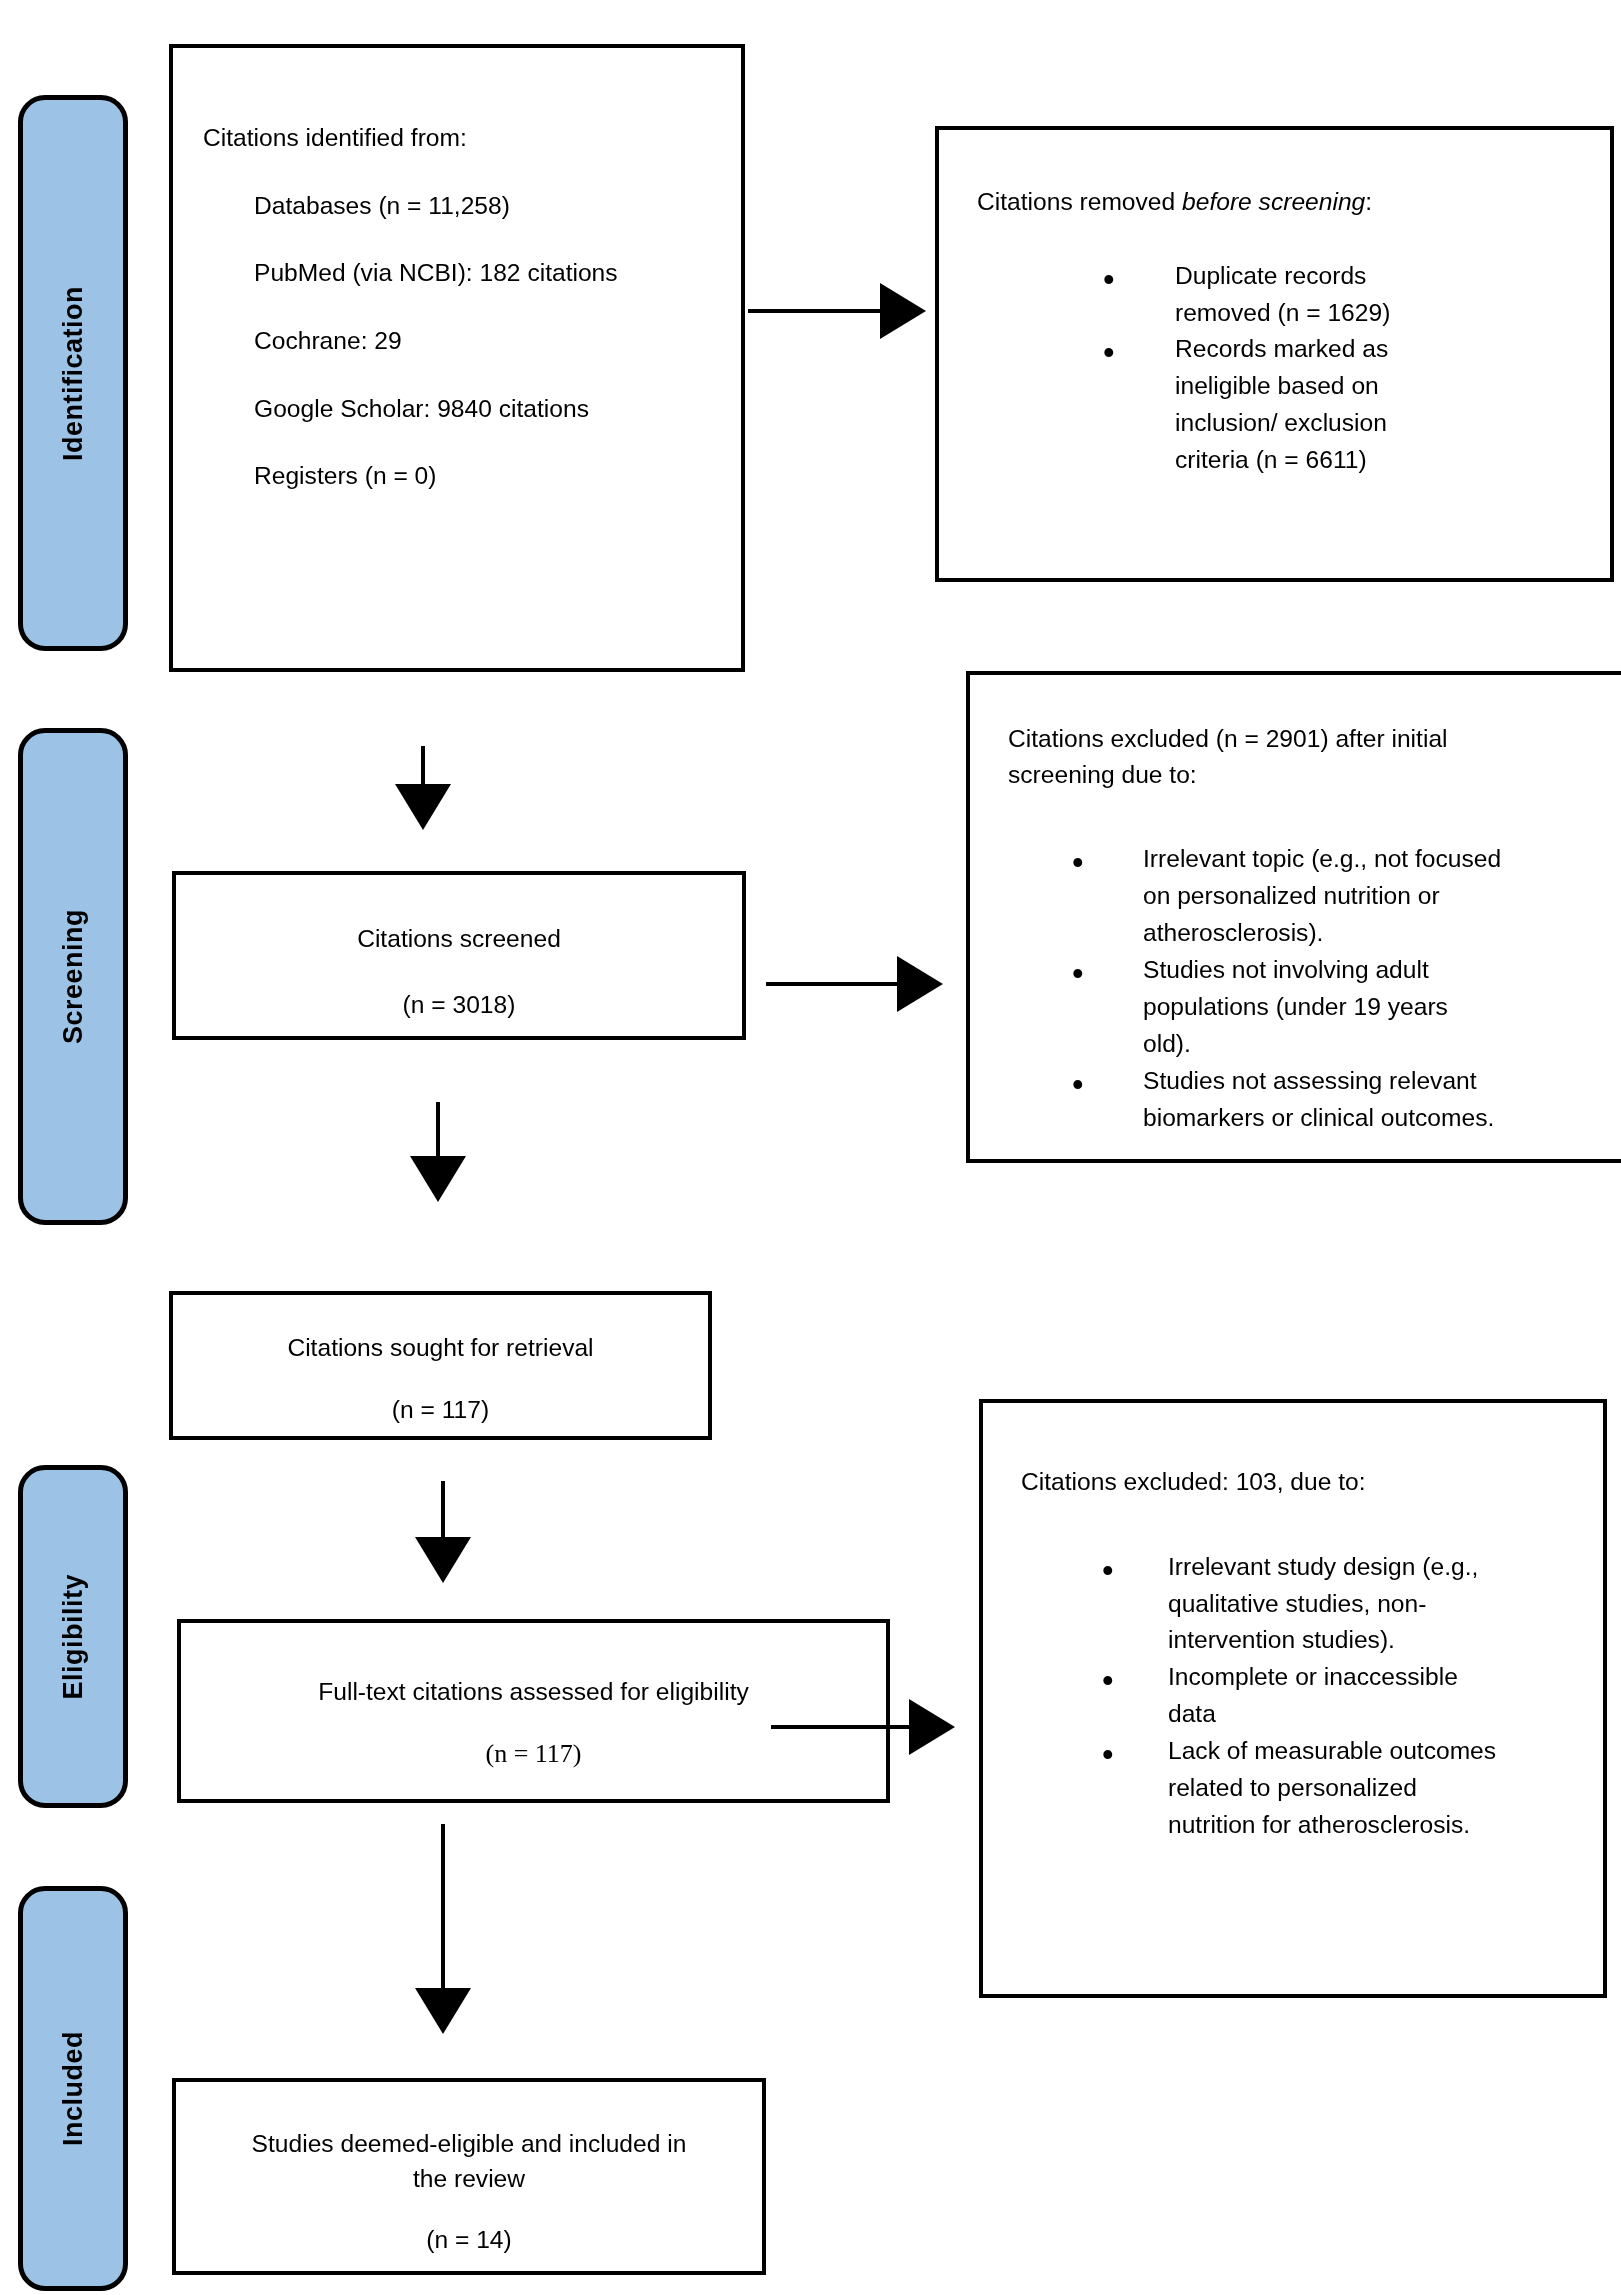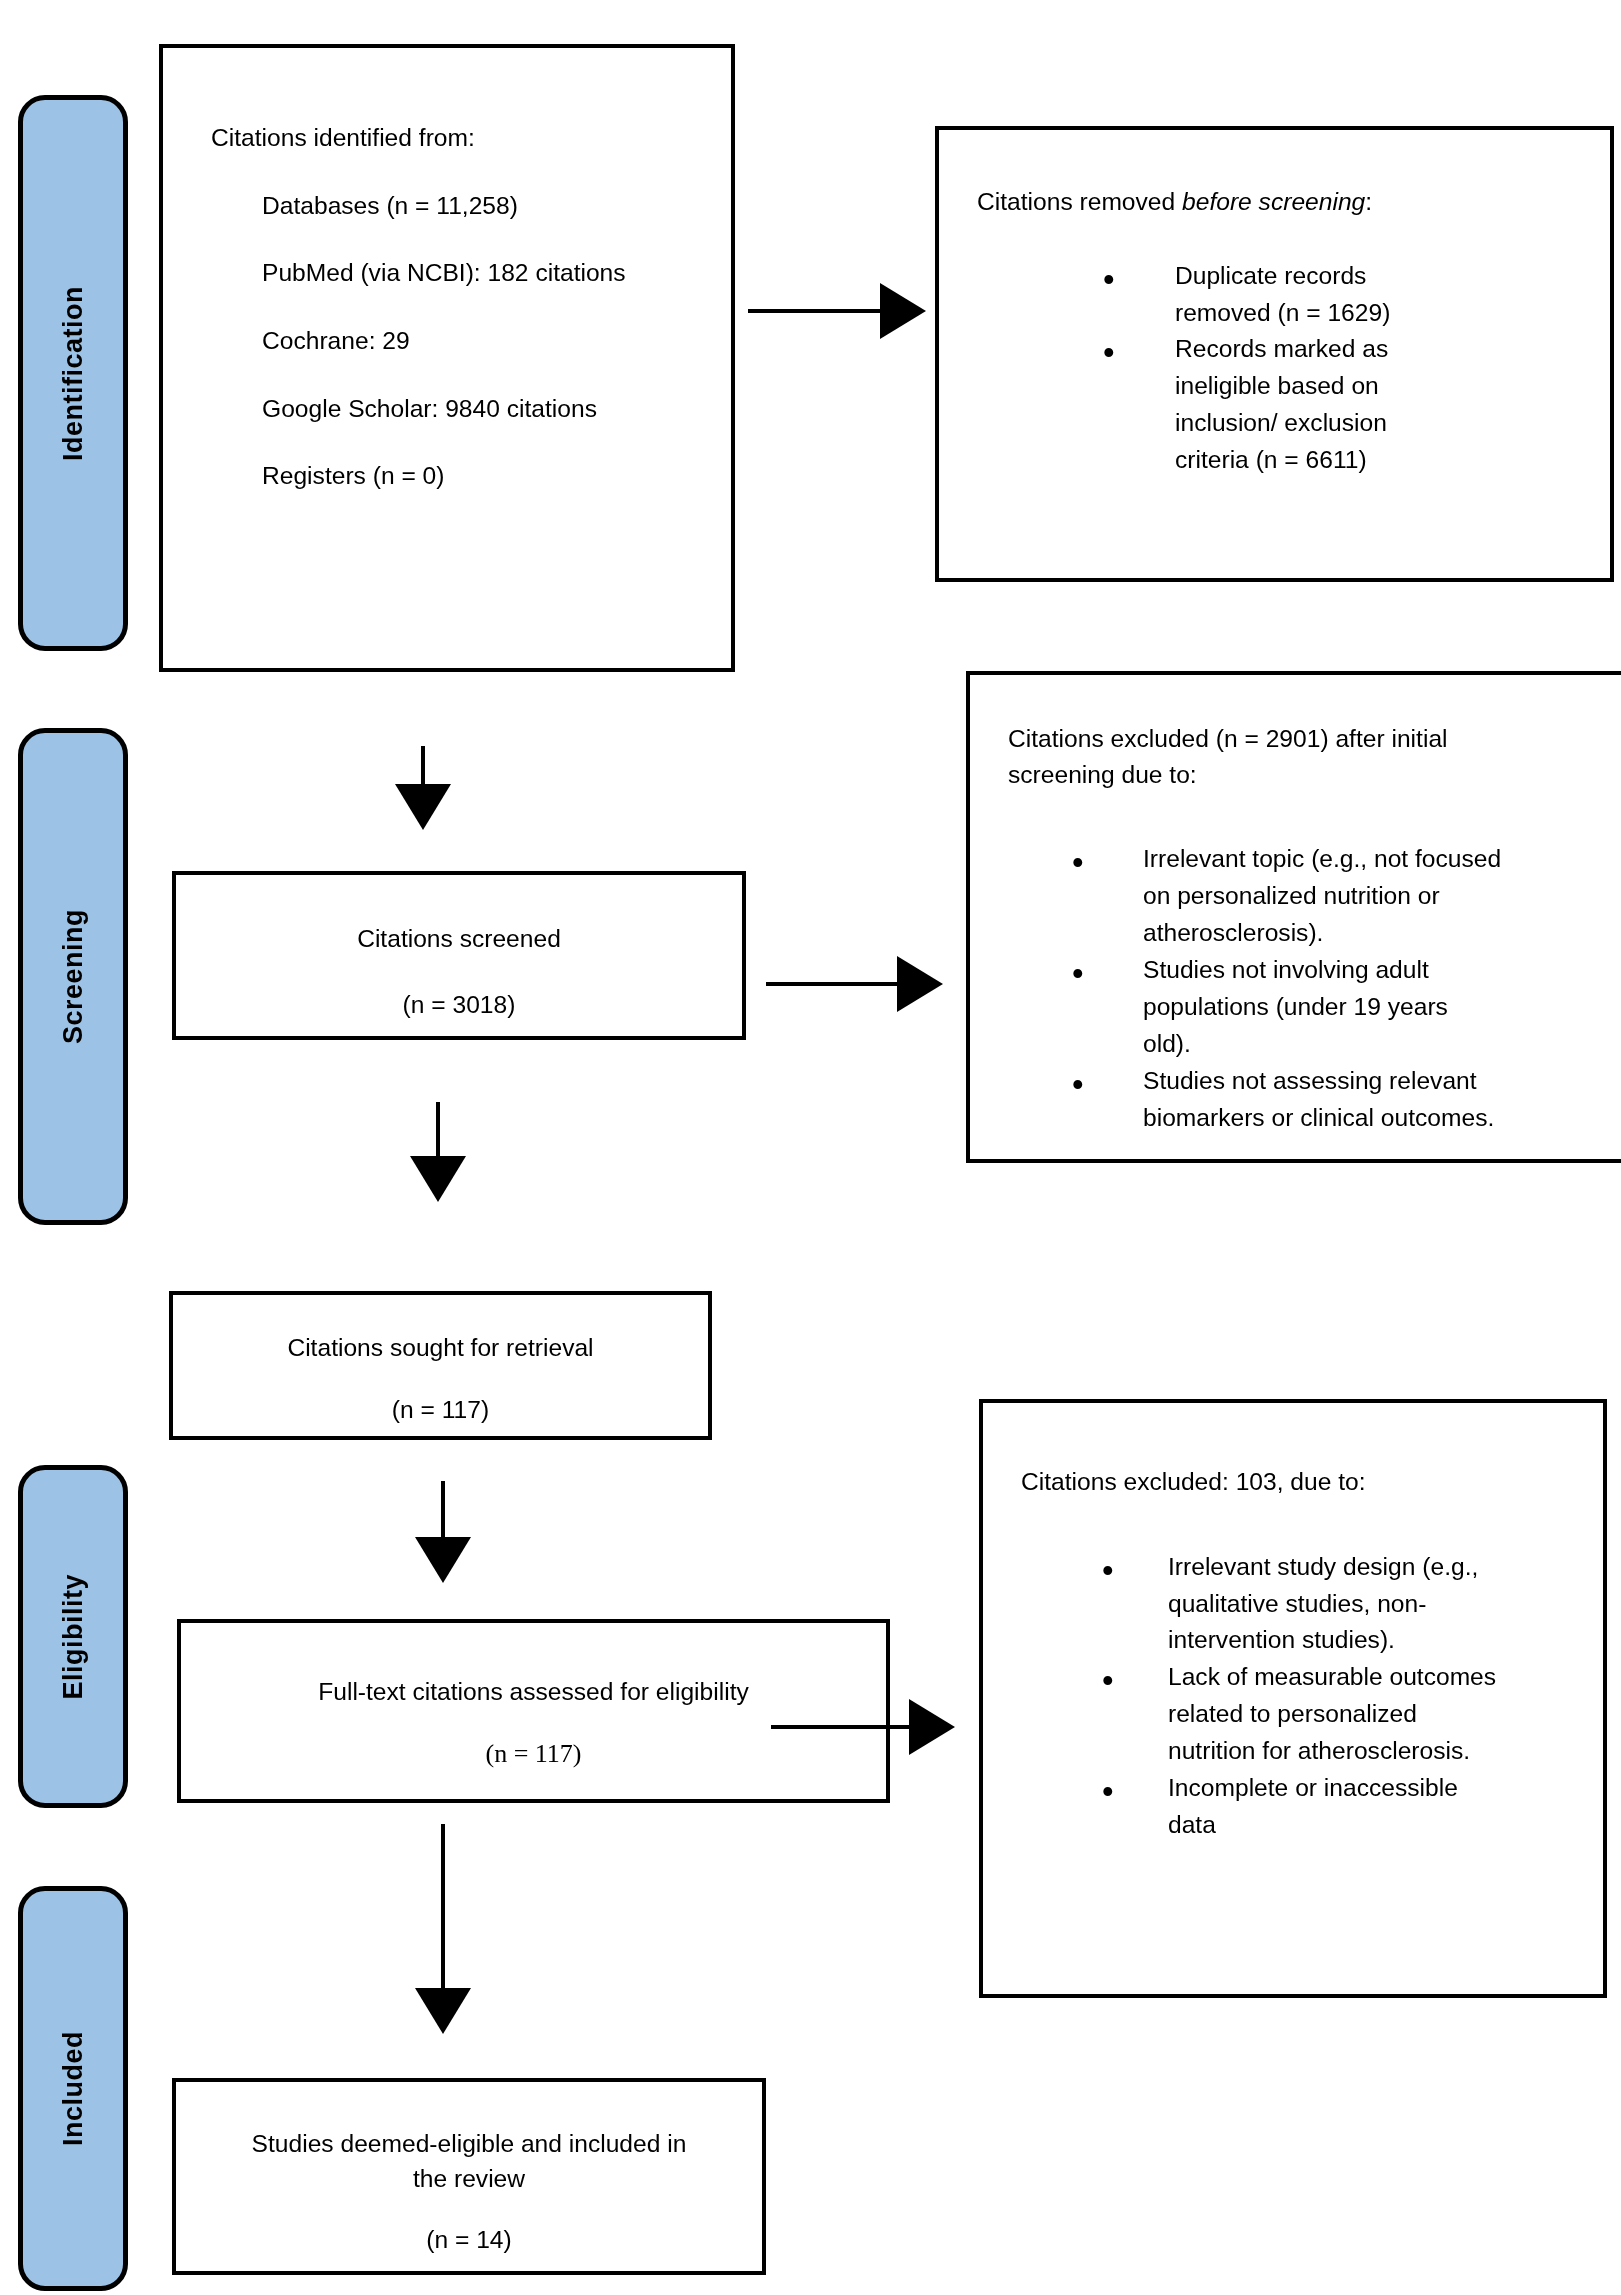--- a/index.html
+++ b/index.html
@@ -37,21 +37,21 @@
   
   .box {
     position: absolute;
     background: var(--box-fill, #fff);
     border: 4.6px solid var(--border-color, #000);
     font-size: 24.6px;
     line-height: 1.45;
   }
   .center-box { display: flex; flex-direction: column; align-items: center; text-align: center; justify-content: center; }
 
-  #box-identified { left: 159px; top: 44px; width: 576px; height: 628px; padding: 72px 28px 0 48px; }
+  #box-identified { left: 169px; top: 44px; width: 576px; height: 628px; padding: 72px 28px 0 30px; }
   #box-identified .box-title { margin: 0 0 13px 0; }
   #box-identified .id-item { margin: 32px 0 0 51px; max-width: 369px; }
 
   #box-removed { left: 935px; top: 126px; width: 679px; height: 456px; padding: 54px 31px 0 38px; }
   #box-removed .box-title { margin: 0 0 38px 0; }
   #box-removed ul { margin-left: 126px; }
   #box-removed li { padding-left: 72px; max-width: 333px; }
 
   #box-screened { left: 172px; top: 871px; width: 574px; height: 169px; padding-top: 32px; }
   #box-screened .line2 { margin-top: 30px; }
@@ -166,22 +166,22 @@
 
   <div class="box center-box" id="box-fulltext">
     <div class="line1">Full-text citations assessed for eligibility</div>
     <div class="line2">(n = 117)</div>
   </div>
 
   <div class="box" id="box-excluded-eligibility">
     <div class="box-title">Citations excluded: 103, due to:</div>
     <ul class="bullets">
       <li>Irrelevant study design (e.g., qualitative studies, non-intervention studies).</li>
+      <li>Incomplete or inaccessible data</li>
       <li>Lack of measurable outcomes related to personalized nutrition for atherosclerosis.</li>
-      <li>Incomplete or inaccessible data</li>
     </ul>
   </div>
 
   <div class="box center-box" id="box-included">
     <div class="line1">Studies deemed-eligible and included in the review</div>
     <div class="line2">(n = 14)</div>
   </div>
 
   <div class="arrow-line" id="arrow-h1-line"></div>
   <div class="arrow-head head-right" id="arrow-h1-head"></div>

